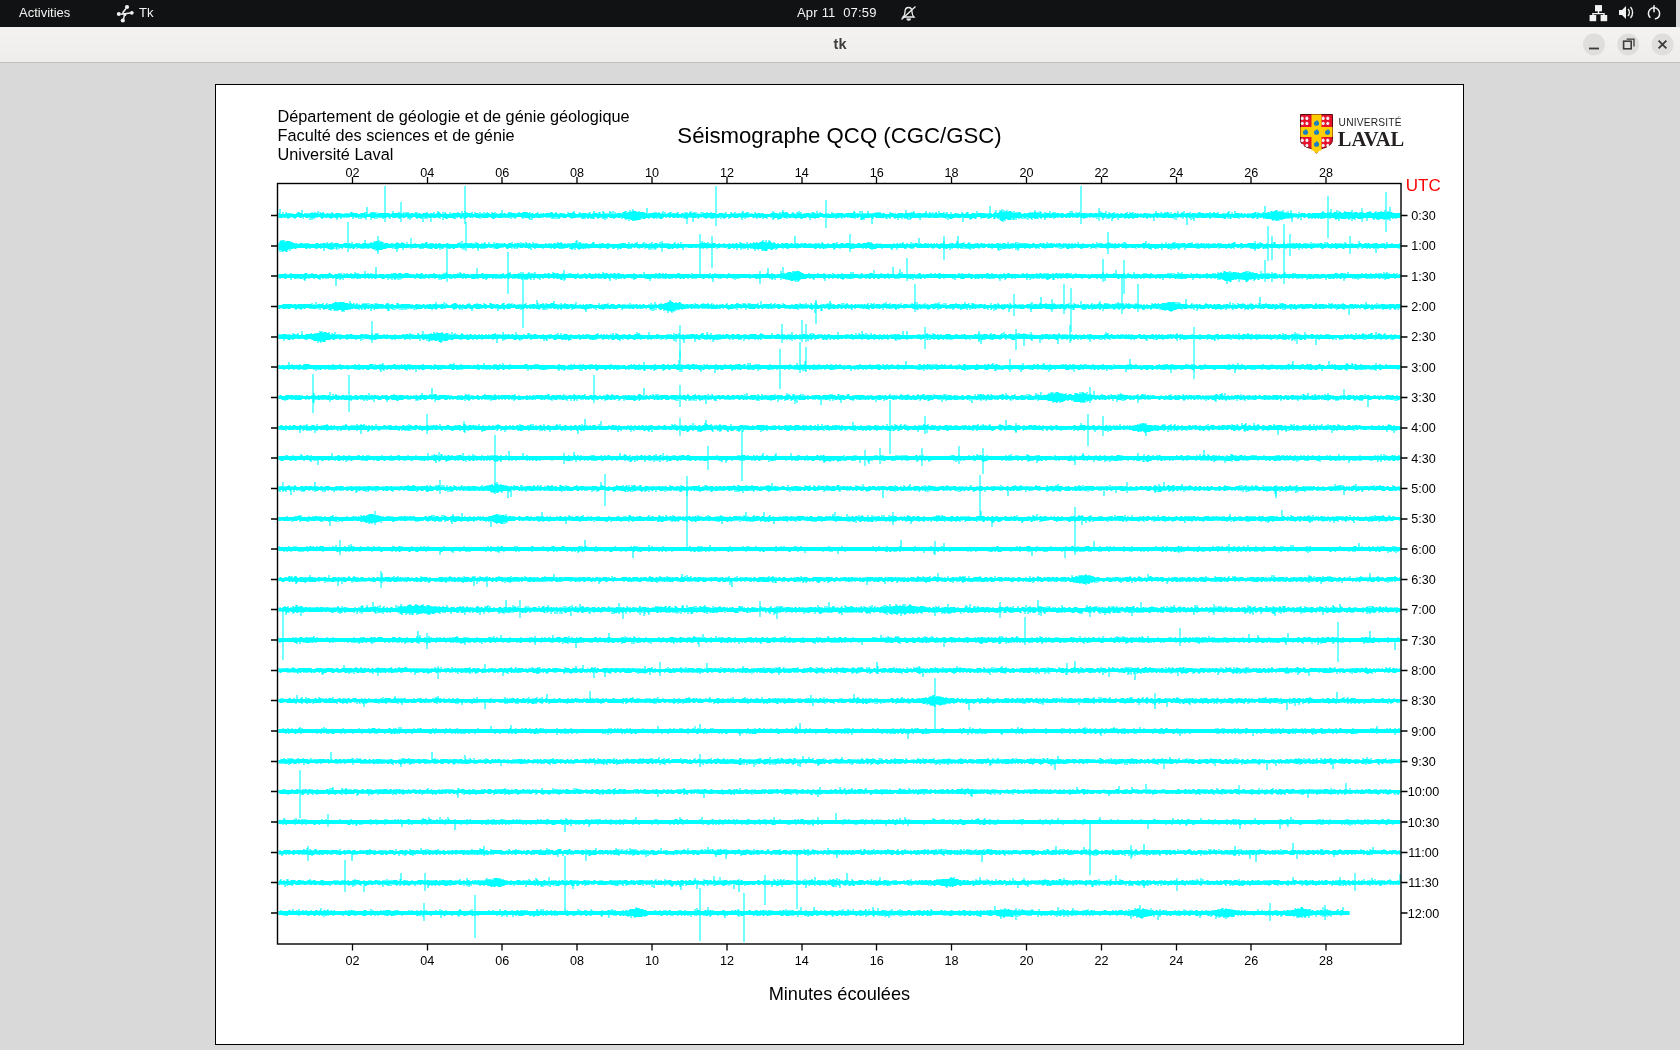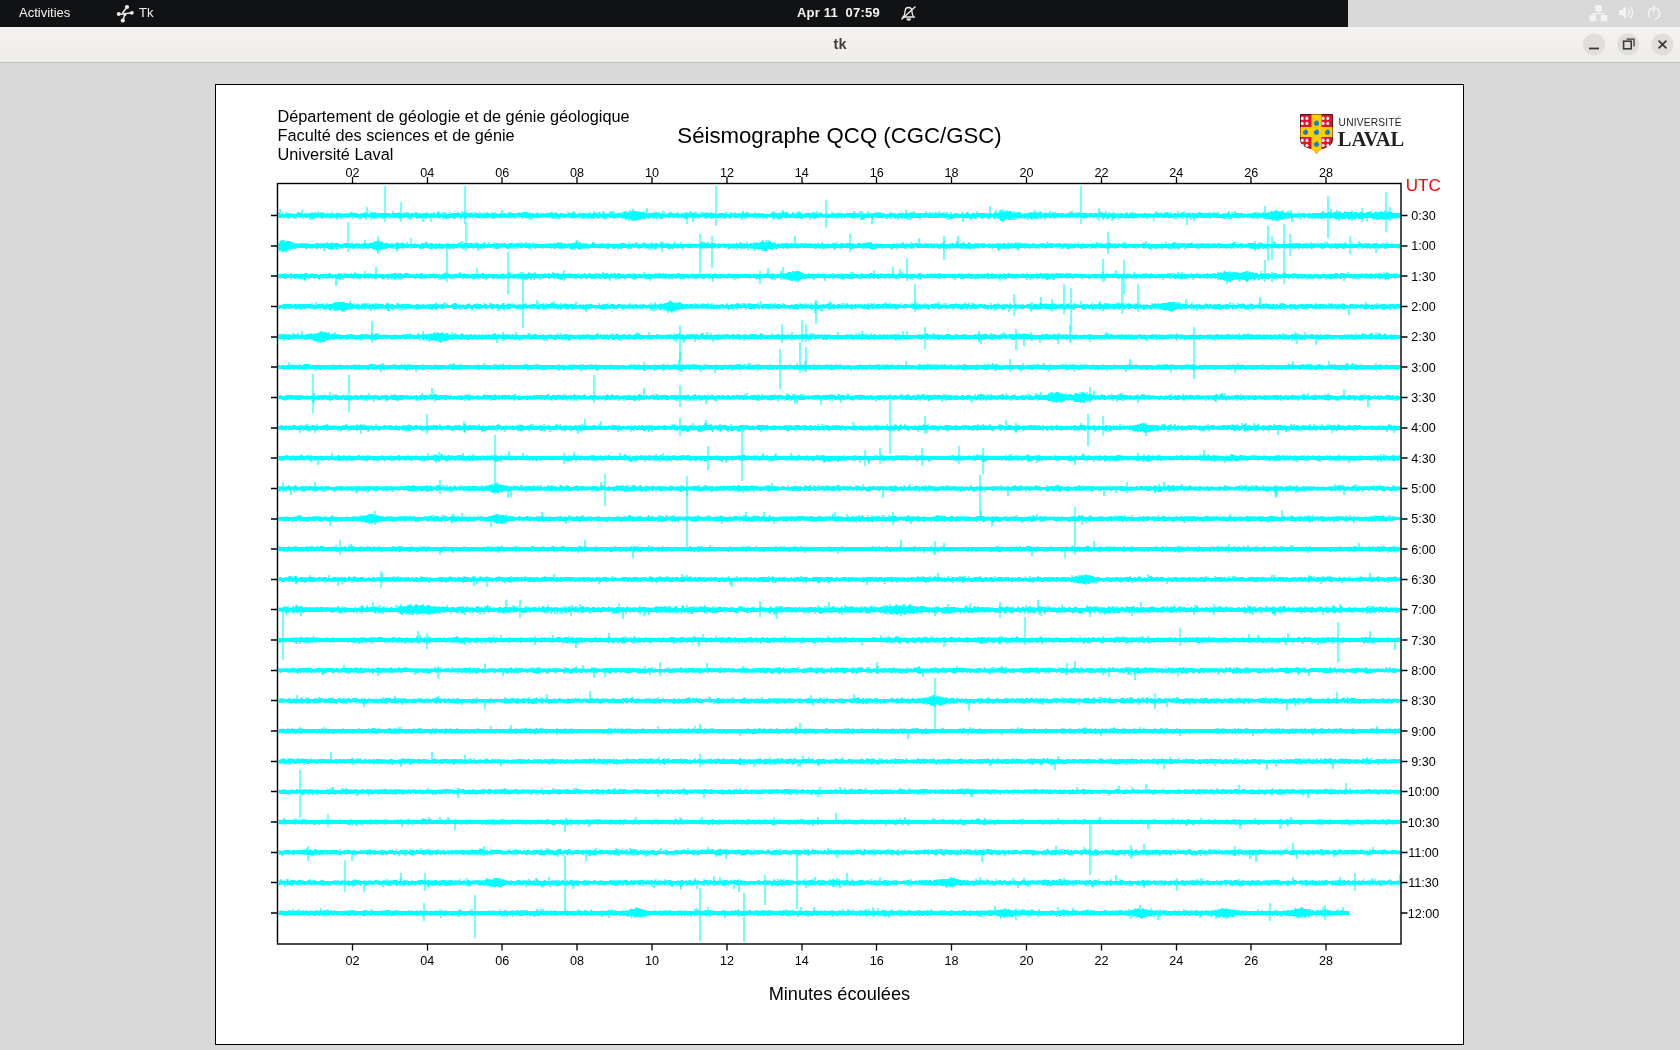--- a/index.html
+++ b/index.html
@@ -1,21 +1,21 @@
 <!DOCTYPE html>
 <html><head><meta charset="utf-8">
 <style>
   * { margin:0; padding:0; box-sizing:border-box; }
   html,body { width:1680px; height:1050px; overflow:hidden;
     font-family:"Liberation Sans",sans-serif; background:#d9d9d9; }
-  .topbar { position:absolute; left:0; top:0; width:1348px; height:27px;
+  .topbar { position:absolute; left:0; top:0; width:1676px; height:27px;
     background:#111213; color:#f4f4f4; font-size:13px; }
   .topbar .act { position:absolute; left:19px; top:5px; }
   .topbar .tk { position:absolute; left:139px; top:5px; }
-  .topbar .clock { position:absolute; left:797px; top:5px; font-weight:700; letter-spacing:0.2px; }
+  .topbar .clock { position:absolute; left:797px; top:5px; font-weight:400; letter-spacing:0.2px; }
   .titlebar { position:absolute; left:0; top:27px; width:1680px; height:36px;
     background:linear-gradient(#f4f3f2,#eeedec); border-bottom:1px solid #c0bebb; }
   .titlebar .t { position:absolute; left:0; width:100%; top:9px; text-align:center;
     font-size:14.5px; font-weight:bold; color:#403e3b; }
   .canvas { position:absolute; left:214.6px; top:83.6px; width:1249.4px; height:961.4px;
     background:#ffffff; border:1.6px solid #000; }
 </style></head>
 <body>
 <div class="topbar">
   <span class="act">Activities</span>

